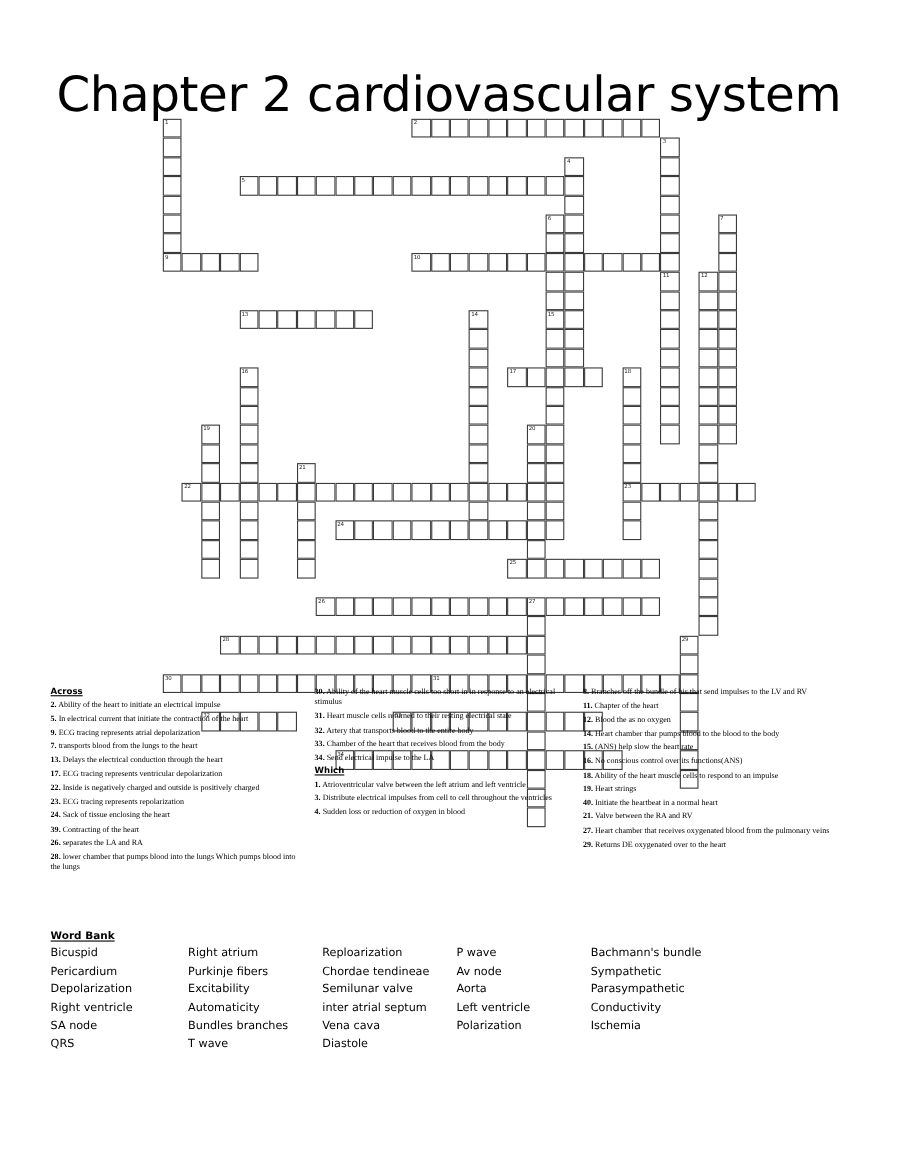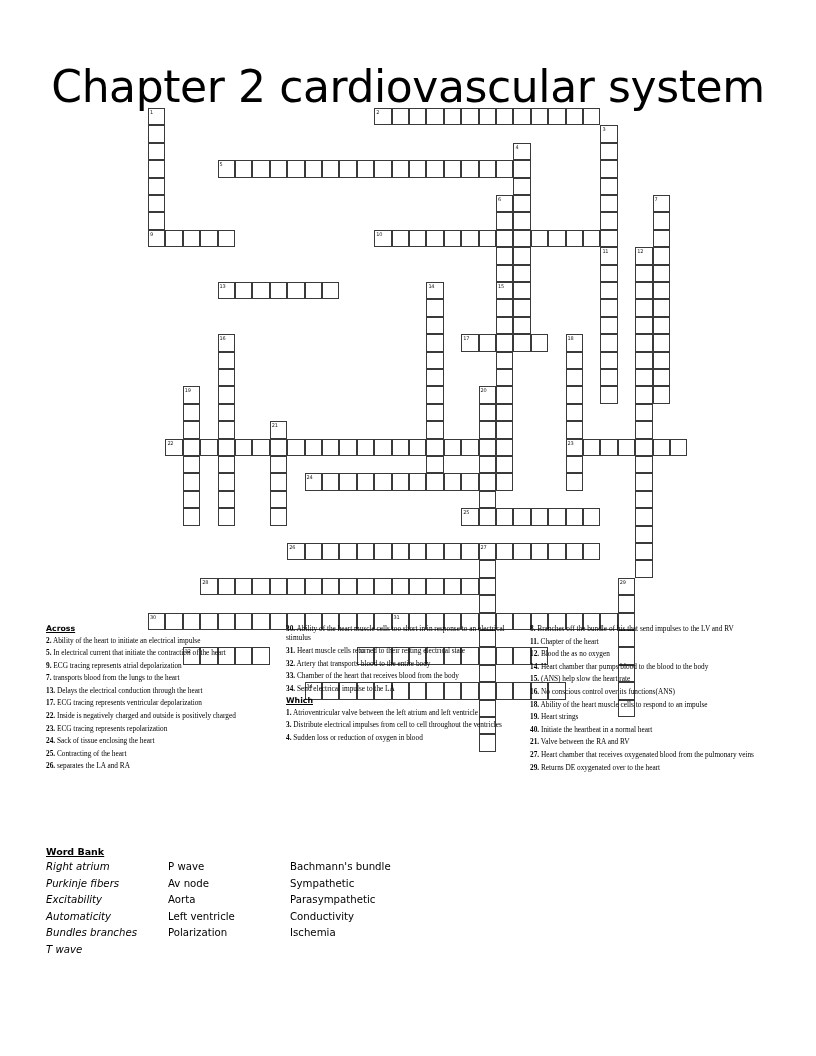--- a/index.html
+++ b/index.html
@@ -112,21 +112,21 @@
   #word-bank-cols {
     display: flex;
     flex-direction: row;
   }
   .wb-col {
     display: flex;
     flex-direction: column;
   }
   .wb-col.w0 { width: 125px; }
   .wb-col.w1 { width: 116px; }
-  .wb-col.w2 { width: 122px; font-style: italic; }
+  .wb-col.w2 { width: 122px; }
   .wb-col.w3 { width: 122px; }
   .wb-col.w4 { width: 122px; }
   .wb-col.w5 { width: 120px; }
   .wb-item {
     font-size: 10.2px;
     line-height: 16.6px;
     white-space: nowrap;
   }
 </style>
 </head>
@@ -547,22 +547,23 @@
       <div id="col1-list">
           <p class="clue"><b>2.</b><span> Ability of the heart to initiate an electrical impulse</span></p>
           <p class="clue"><b>5.</b><span> In electrical current that initiate the contraction of the heart</span></p>
           <p class="clue"><b>9.</b><span> ECG tracing represents atrial depolarization</span></p>
           <p class="clue"><b>7.</b><span> transports blood from the lungs to the heart</span></p>
           <p class="clue"><b>13.</b><span> Delays the electrical conduction through the heart</span></p>
           <p class="clue"><b>17.</b><span> ECG tracing represents ventricular depolarization</span></p>
           <p class="clue"><b>22.</b><span> Inside is negatively charged and outside is positively charged</span></p>
           <p class="clue"><b>23.</b><span> ECG tracing represents repolarization</span></p>
           <p class="clue"><b>24.</b><span> Sack of tissue enclosing the heart</span></p>
-          <p class="clue"><b>25.</b><span> Contracting of the heart</span></p>
+          <p class="clue"><b>39.</b><span> Contracting of the heart</span></p>
           <p class="clue"><b>26.</b><span> separates the LA and RA</span></p>
+          <p class="clue"><b>28.</b><span> lower chamber that pumps blood into the lungs Which pumps blood into the lungs</span></p>
         </div>
     </div>
     <div class="clue-col c2">
       <div id="col2-list">
           <p class="clue"><b>30.</b><span> Ability of the heart muscle cells too short in in response to an electrical stimulus</span></p>
           <p class="clue"><b>31.</b><span> Heart muscle cells returned to their resting electrical state</span></p>
           <p class="clue"><b>32.</b><span> Artery that transports blood to the entire body</span></p>
           <p class="clue"><b>33.</b><span> Chamber of the heart that receives blood from the body</span></p>
           <p class="clue"><b>34.</b><span> Send electrical impulse to the LA</span></p>
         </div>
@@ -587,28 +588,44 @@
           <p class="clue"><b>21.</b><span> Valve between the RA and RV</span></p>
           <p class="clue"><b>27.</b><span> Heart chamber that receives oxygenated blood from the pulmonary veins</span></p>
           <p class="clue"><b>29.</b><span> Returns DE oxygenated over to the heart</span></p>
         </div>
     </div>
   </div>
 
   <div id="word-bank">
     <div id="word-bank-title">Word Bank</div>
     <div id="word-bank-cols">
+        <div class="wb-col w0">
+          <div class="wb-item">Bicuspid</div>
+          <div class="wb-item">Pericardium</div>
+          <div class="wb-item">Depolarization</div>
+          <div class="wb-item">Right ventricle</div>
+          <div class="wb-item">SA node</div>
+          <div class="wb-item">QRS</div>
+        </div>
         <div class="wb-col w2">
           <div class="wb-item">Right atrium</div>
           <div class="wb-item">Purkinje fibers</div>
           <div class="wb-item">Excitability</div>
           <div class="wb-item">Automaticity</div>
           <div class="wb-item">Bundles branches</div>
           <div class="wb-item">T wave</div>
         </div>
+        <div class="wb-col w3">
+          <div class="wb-item">Reploarization</div>
+          <div class="wb-item">Chordae tendineae</div>
+          <div class="wb-item">Semilunar valve</div>
+          <div class="wb-item">inter atrial septum</div>
+          <div class="wb-item">Vena cava</div>
+          <div class="wb-item">Diastole</div>
+        </div>
         <div class="wb-col w4">
           <div class="wb-item">P wave</div>
           <div class="wb-item">Av node</div>
           <div class="wb-item">Aorta</div>
           <div class="wb-item">Left ventricle</div>
           <div class="wb-item">Polarization</div>
         </div>
         <div class="wb-col w5">
           <div class="wb-item">Bachmann's bundle</div>
           <div class="wb-item">Sympathetic</div>

